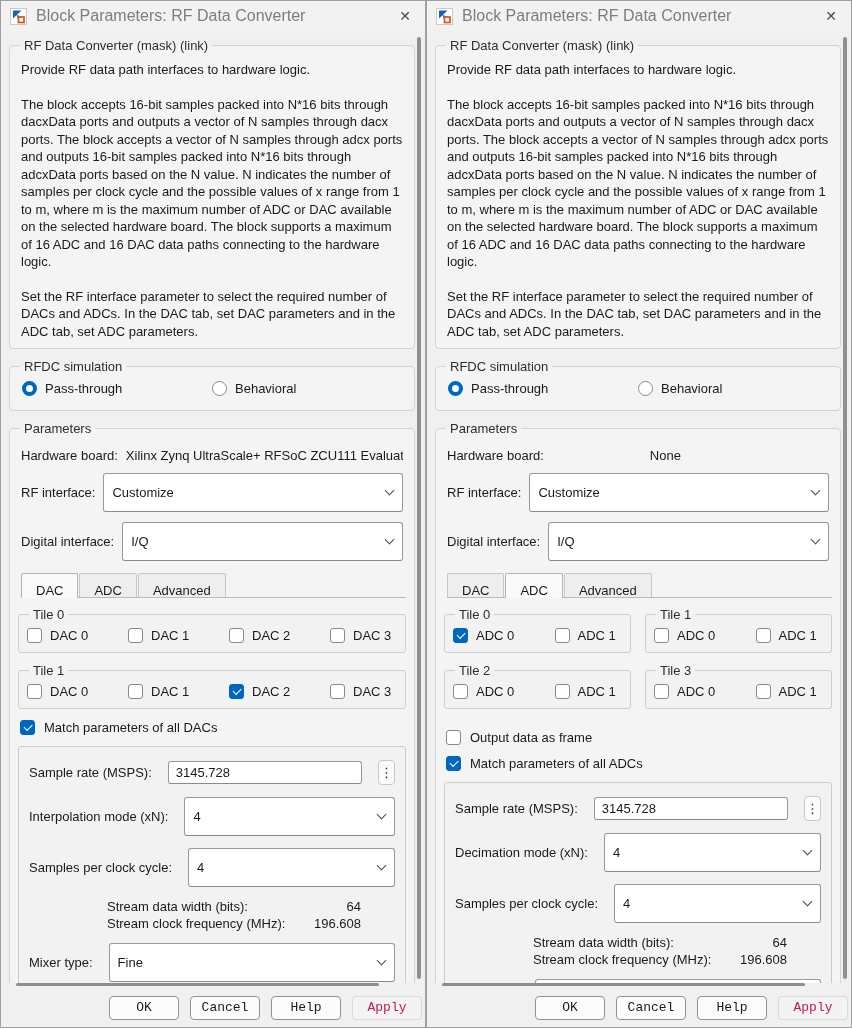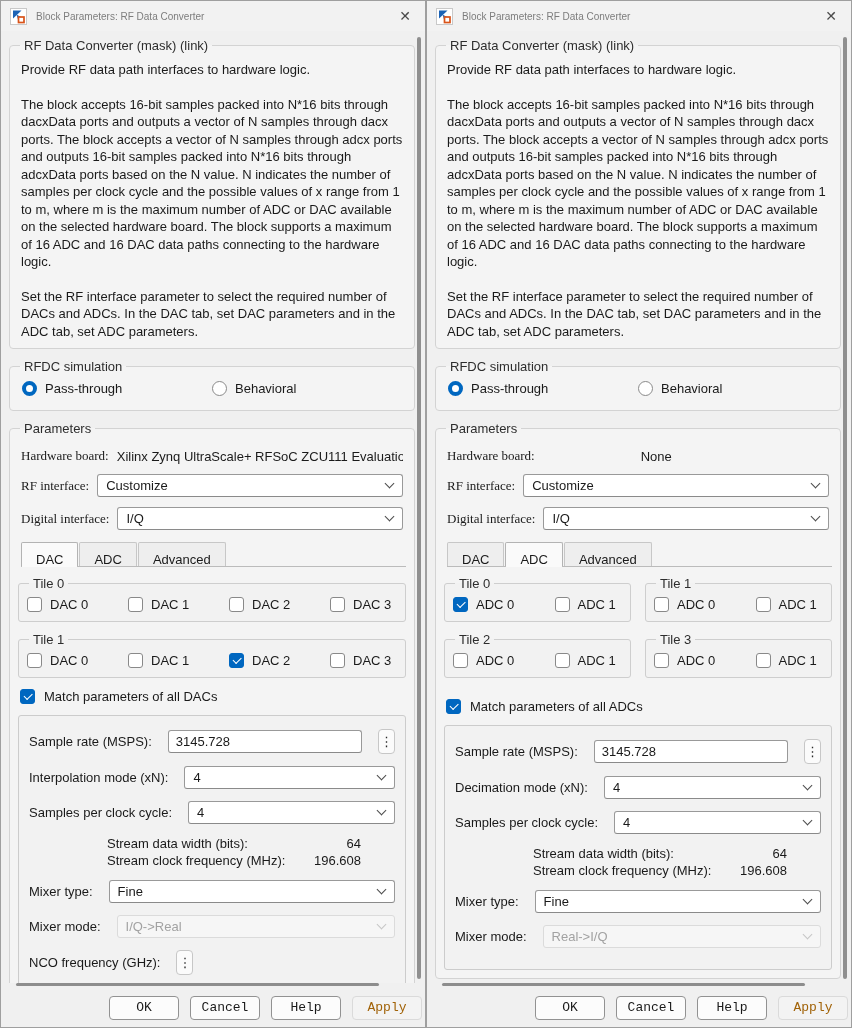--- a/index.html
+++ b/index.html
@@ -10,45 +10,45 @@
     font-family:"Liberation Sans", sans-serif; font-size:13px; color:#1a1a1a;
   }
   .dialog { position:absolute; top:0; width:426px; height:1028px;
     background:#f0f0f0; border:1px solid #9f9f9f; overflow:hidden; }
   #dlg-left { left:0; }
   #dlg-right { left:426px; }
 
   .titlebar { height:30px; display:flex; align-items:center; gap:9px;
     padding:0 11px 0 9px; background:#f2f2f2; }
   .titlebar .ticon { width:17px; height:17px; flex:none; }
-  .titlebar .ttext { flex:1; color:#7d7d7d; font-size:10px; white-space:nowrap; overflow:hidden; }
+  .titlebar .ttext { flex:1; color:#7d7d7d; font-size:16px; white-space:nowrap; overflow:hidden; }
   .titlebar .close { color:#4a4a4a; font-size:14px; line-height:1; padding:2px 3px; }
 
   .bodyarea { position:absolute; top:31px; left:0; right:0; bottom:44px;
     padding:6px 10px 0 8px; overflow:hidden; }
 
   fieldset.group { border:1px solid #d3d3d3; border-radius:4px;
     margin:0 0 10px 0; padding:2px 8px 8px 8px; background:#f4f4f4; min-width:0; }
   legend { font-size:13px; color:#2d2d2d; padding:0 4px; margin-left:2px; }
 
   .desc { margin:6px 3px 0 3px; line-height:17.5px; white-space:pre-wrap; }
   .desc + .desc { margin-top:17px; }
 
   .radio-row { display:flex; padding:5px 4px 6px 4px; }
   .radio-item { display:flex; align-items:center; gap:8px; width:203px; }
   .radio { width:15px; height:15px; border-radius:50%; border:1px solid #8a8a8a;
     background:#fff; flex:none; }
   .radio.checked { border:4.5px solid #0067c0; }
 
   .row { display:flex; align-items:center; gap:8px; margin:10px 3px; min-width:0; }
-  .row .lbl { white-space:nowrap; flex:none;font-family:Liberation Serif, serif; }
+  .row .lbl { white-space:nowrap; flex:none; }
   .hwv { white-space:nowrap; overflow:hidden; }
   .hwv-right { margin-left:98px; }
 
-  .select { flex:1; height:23px; background:#fff; border:1px solid #999;
+  .select { flex:1; height:39px; background:#fff; border:1px solid #999;
     border-bottom-color:#8a8a8a; border-radius:3px; display:flex; align-items:center;
     padding:0 9px 0 8px; gap:6px; min-width:0; }
   .select .sval { flex:1; white-space:nowrap; overflow:hidden; }
   .chev { width:7px; height:7px; border-right:1.4px solid #4c4c4c;
     border-bottom:1.4px solid #4c4c4c; transform:rotate(45deg); margin-top:-4px; flex:none; }
   .select.disabled { background:#f6f6f6; border-color:#dbdbdb; color:#a2a2a2; }
   .select.disabled .chev { border-color:#c6c6c6; }
 
   .input { flex:1; height:23px; background:#fff; border:1px solid #999;
     border-bottom-color:#8a8a8a; border-radius:3px; display:flex; align-items:center;
@@ -90,21 +90,21 @@
   .hscroll { position:absolute; left:15px; right:46px; bottom:41px; height:3px;
     background:#8d8d8d; border-radius:2px; }
   .vscroll { position:absolute; right:4px; top:36px; bottom:48px; width:4px;
     background:#8f8f8f; border-radius:2px; }
 
   .btnbar { position:absolute; left:0; right:0; bottom:0; height:33px;
     display:flex; justify-content:flex-end; align-items:center; gap:11px;
     padding:0 3px 6px 0; background:#f0f0f0;font-family:Liberation Mono, monospace; }
   .btn { width:70px; height:24px; background:#fcfcfc; border:1px solid #929292;
     border-radius:4px; display:flex; align-items:center; justify-content:center; }
-  .btn.disabled { color:#a16207; border-color:#dadada; background:#f3f3f3; }
+  .btn.disabled { color:#be185d; border-color:#dadada; background:#f3f3f3; }
 </style>
 </head>
 <body>
 
 <div class="dialog" id="dlg-left">
   <div class="titlebar">
     <svg class="ticon" viewBox="0 0 17 17">
       <rect x="0.5" y="0.5" width="16" height="16" fill="#ffffff" stroke="#c9c9c9"></rect>
       <polygon points="3,2.5 11.5,2.5 3,10.5" fill="#1b62b5"></polygon>
       <polygon points="6.5,6.5 11,9 8,11.5" fill="#1b62b5"></polygon>
@@ -395,20 +395,24 @@
                 </div>
               <div class="cb-item">
                 <span class="cb"></span>
                 <span>ADC 1</span>
                 </div>
             </div>
           </fieldset>
         </div>
 
         <div class="checkrow">
+          <span class="cb"></span>
+          <span>Output data as frame</span>
+        </div>
+        <div class="checkrow">
           <span class="cb checked"></span>
           <span>Match parameters of all ADCs</span>
         </div>
 
         <div class="subbox">
           <div class="prow">
             <span class="lbl">Sample rate (MSPS):</span>
             <div class="input">
               <span class="ival">3145.728</span>
             </div>

